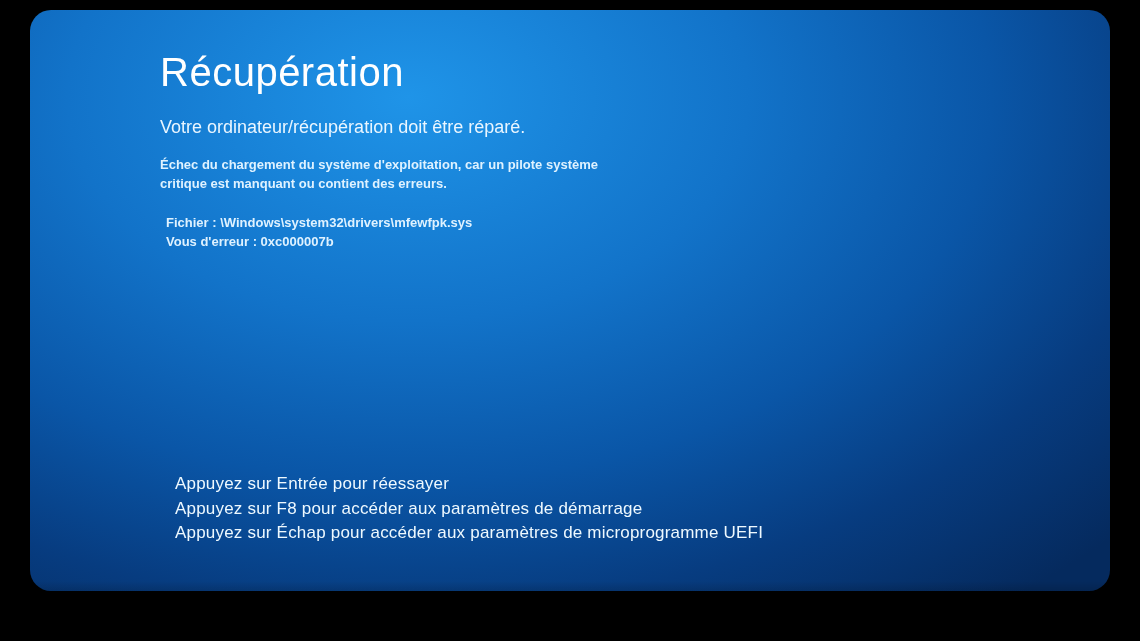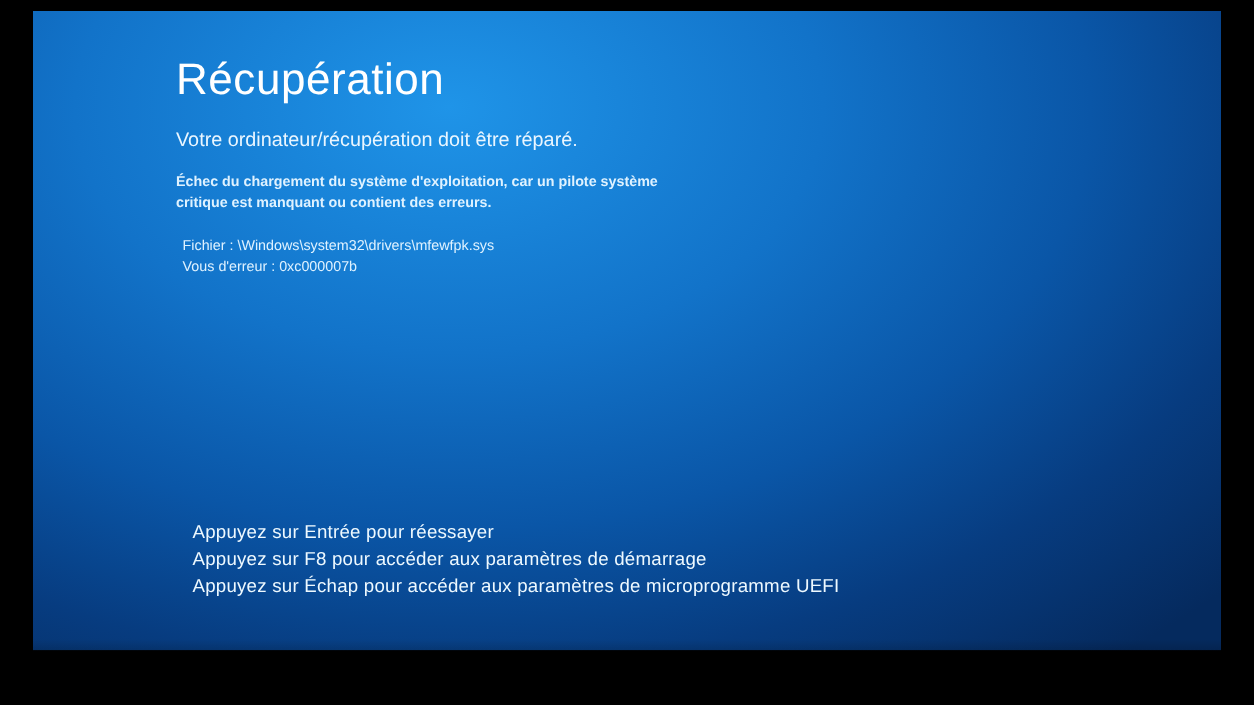--- a/index.html
+++ b/index.html
@@ -1,18 +1,19 @@
 <!DOCTYPE html>
 <html><head>
   <meta charset="utf-8">
   <style>
     * {
       margin: 0;
       padding: 0;
       box-sizing: border-box;
+      border-radius: 21px;
     }
     body {
       width: 1140px;
       height: 641px;
       background: #000;
       font-family: "Segoe UI Light", "Segoe UI", Arial, sans-serif;
       overflow: hidden;
       position: relative;
     }
     .screen {
@@ -40,21 +41,21 @@
     .error-description {
       font-size: 13px;
       font-weight: 700;
       line-height: 1.45;
       max-width: 480px;
       margin-bottom: 20px;
       color: #dff2ff;
     }
     .file-info {
       font-size: 13px;
-      font-weight: 400;
+      font-weight: 700;
       line-height: 1.45;
       margin-bottom: 22px;
       padding-left: 6px;
       color: #dff2ff;
     }
     .instructions-text {
       font-size: 13px;
       font-weight: 300;
       line-height: 1.45;
       max-width: 440px;

